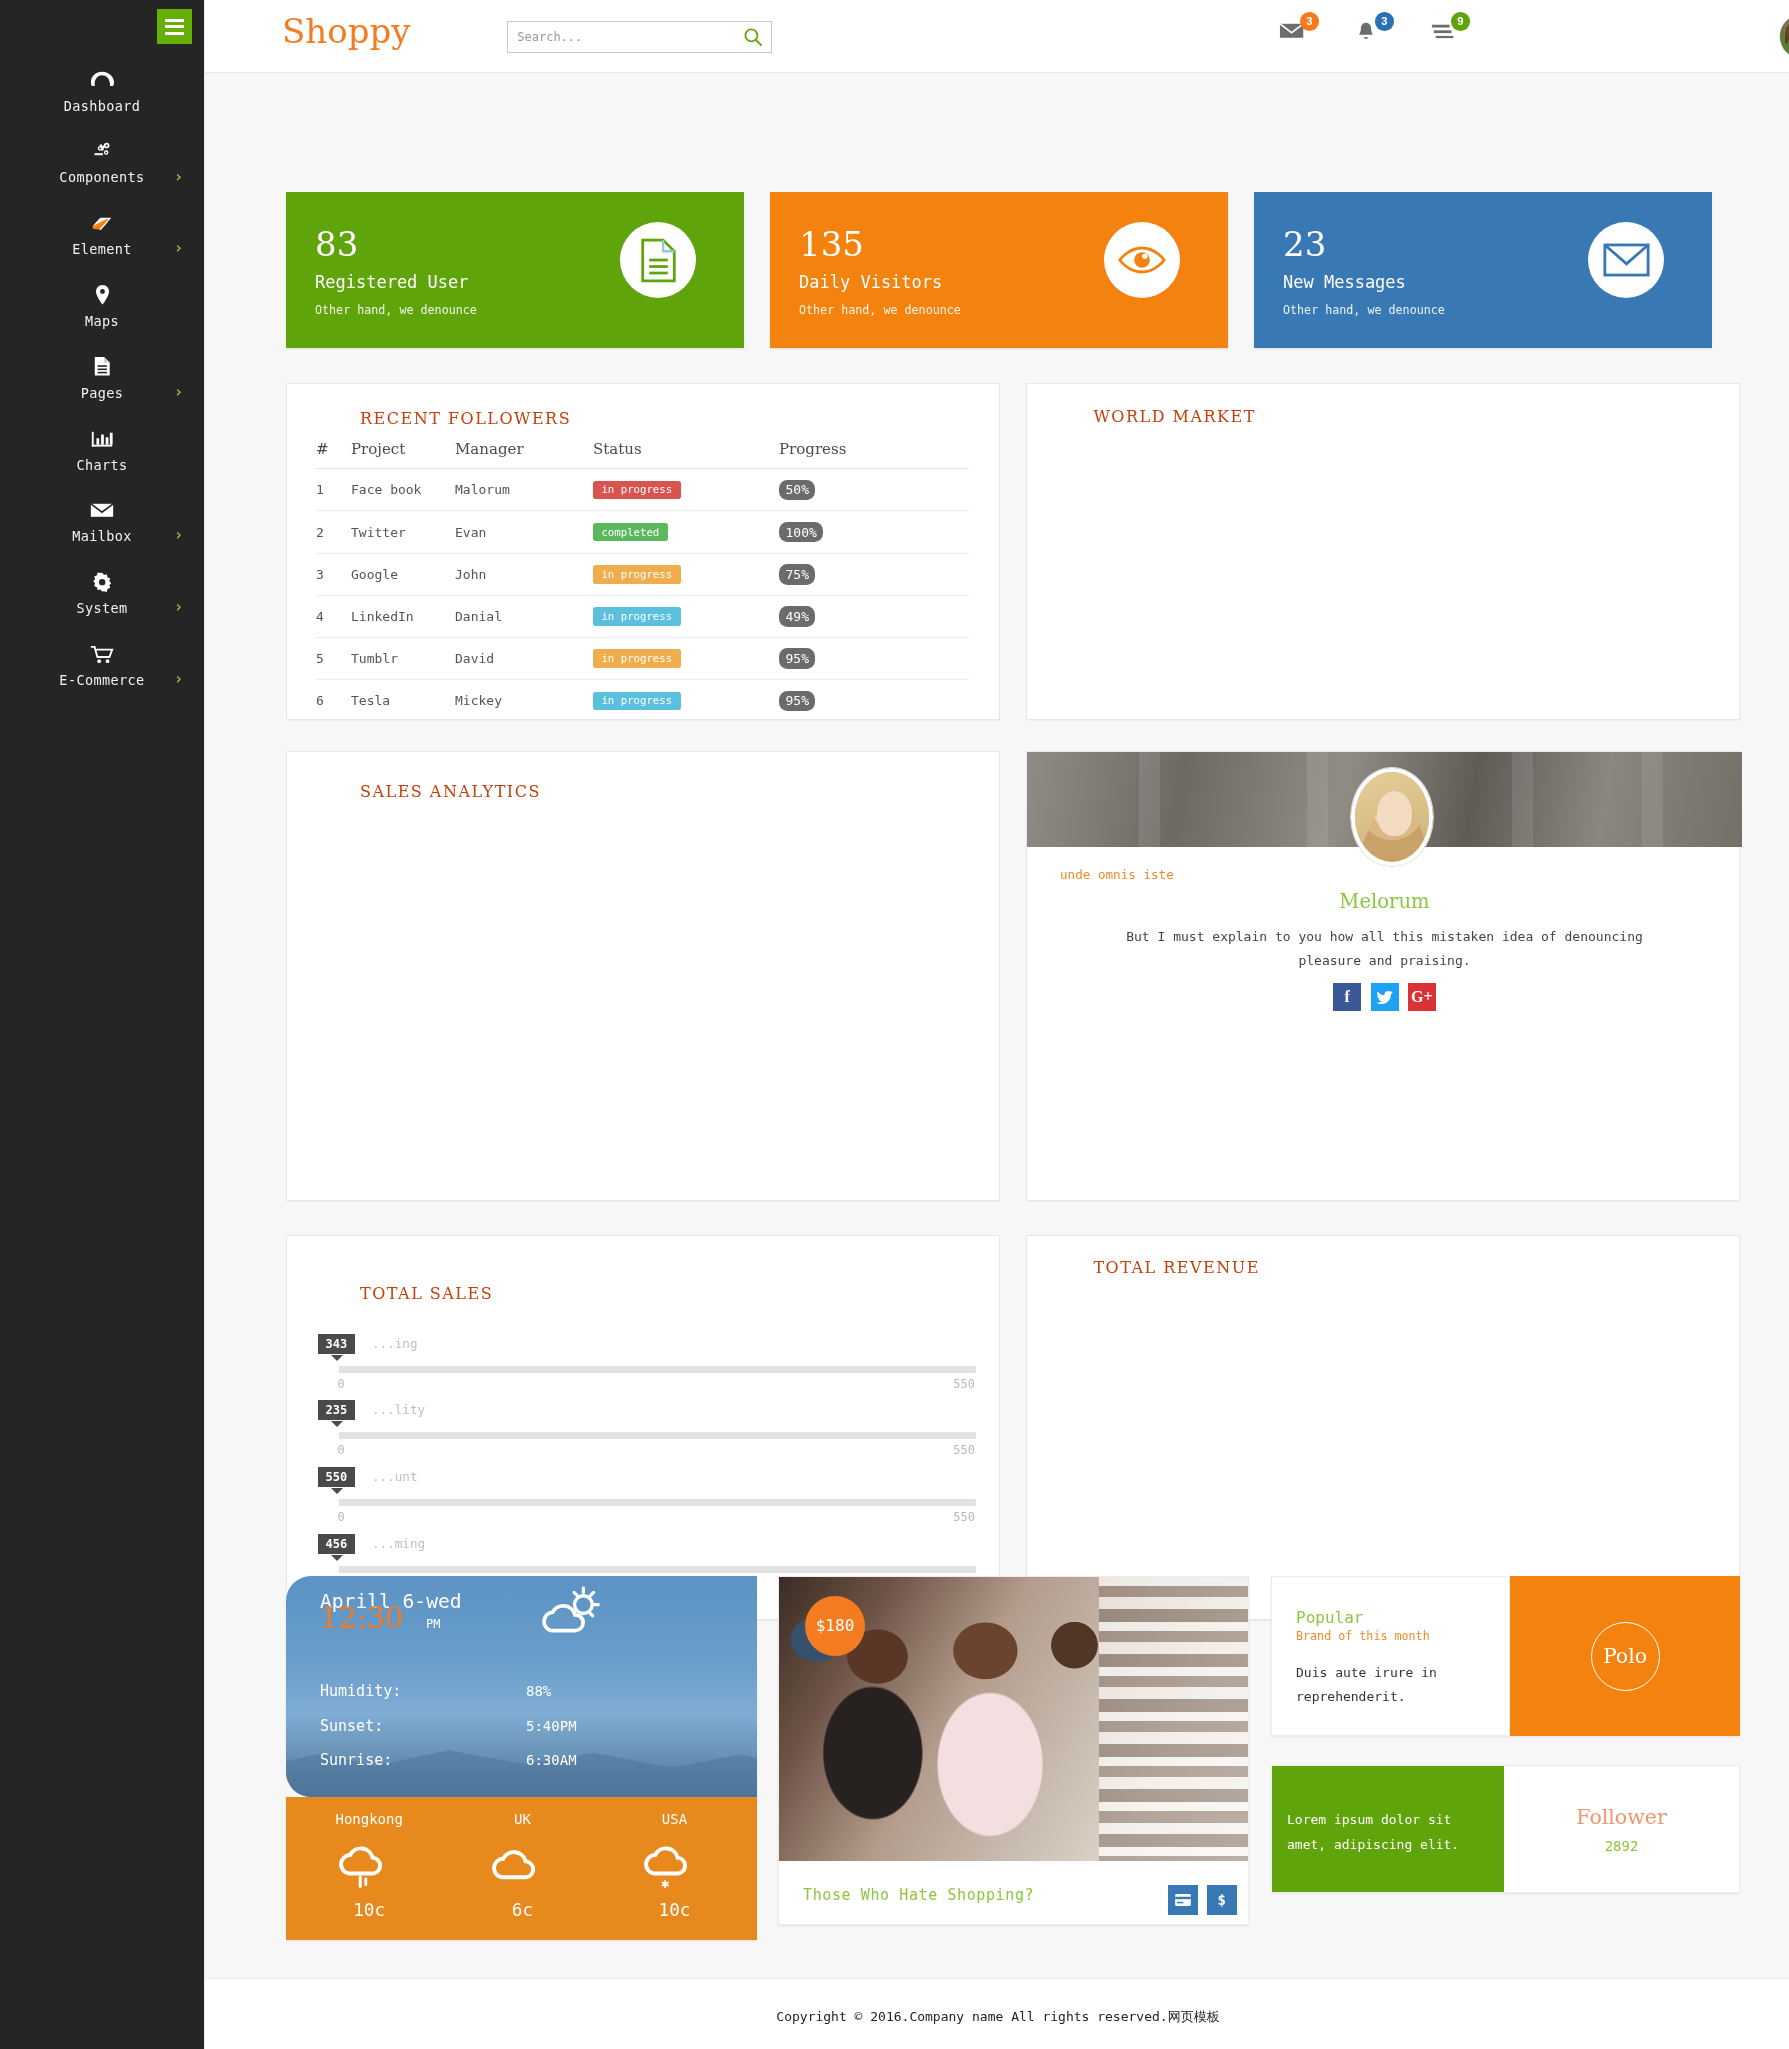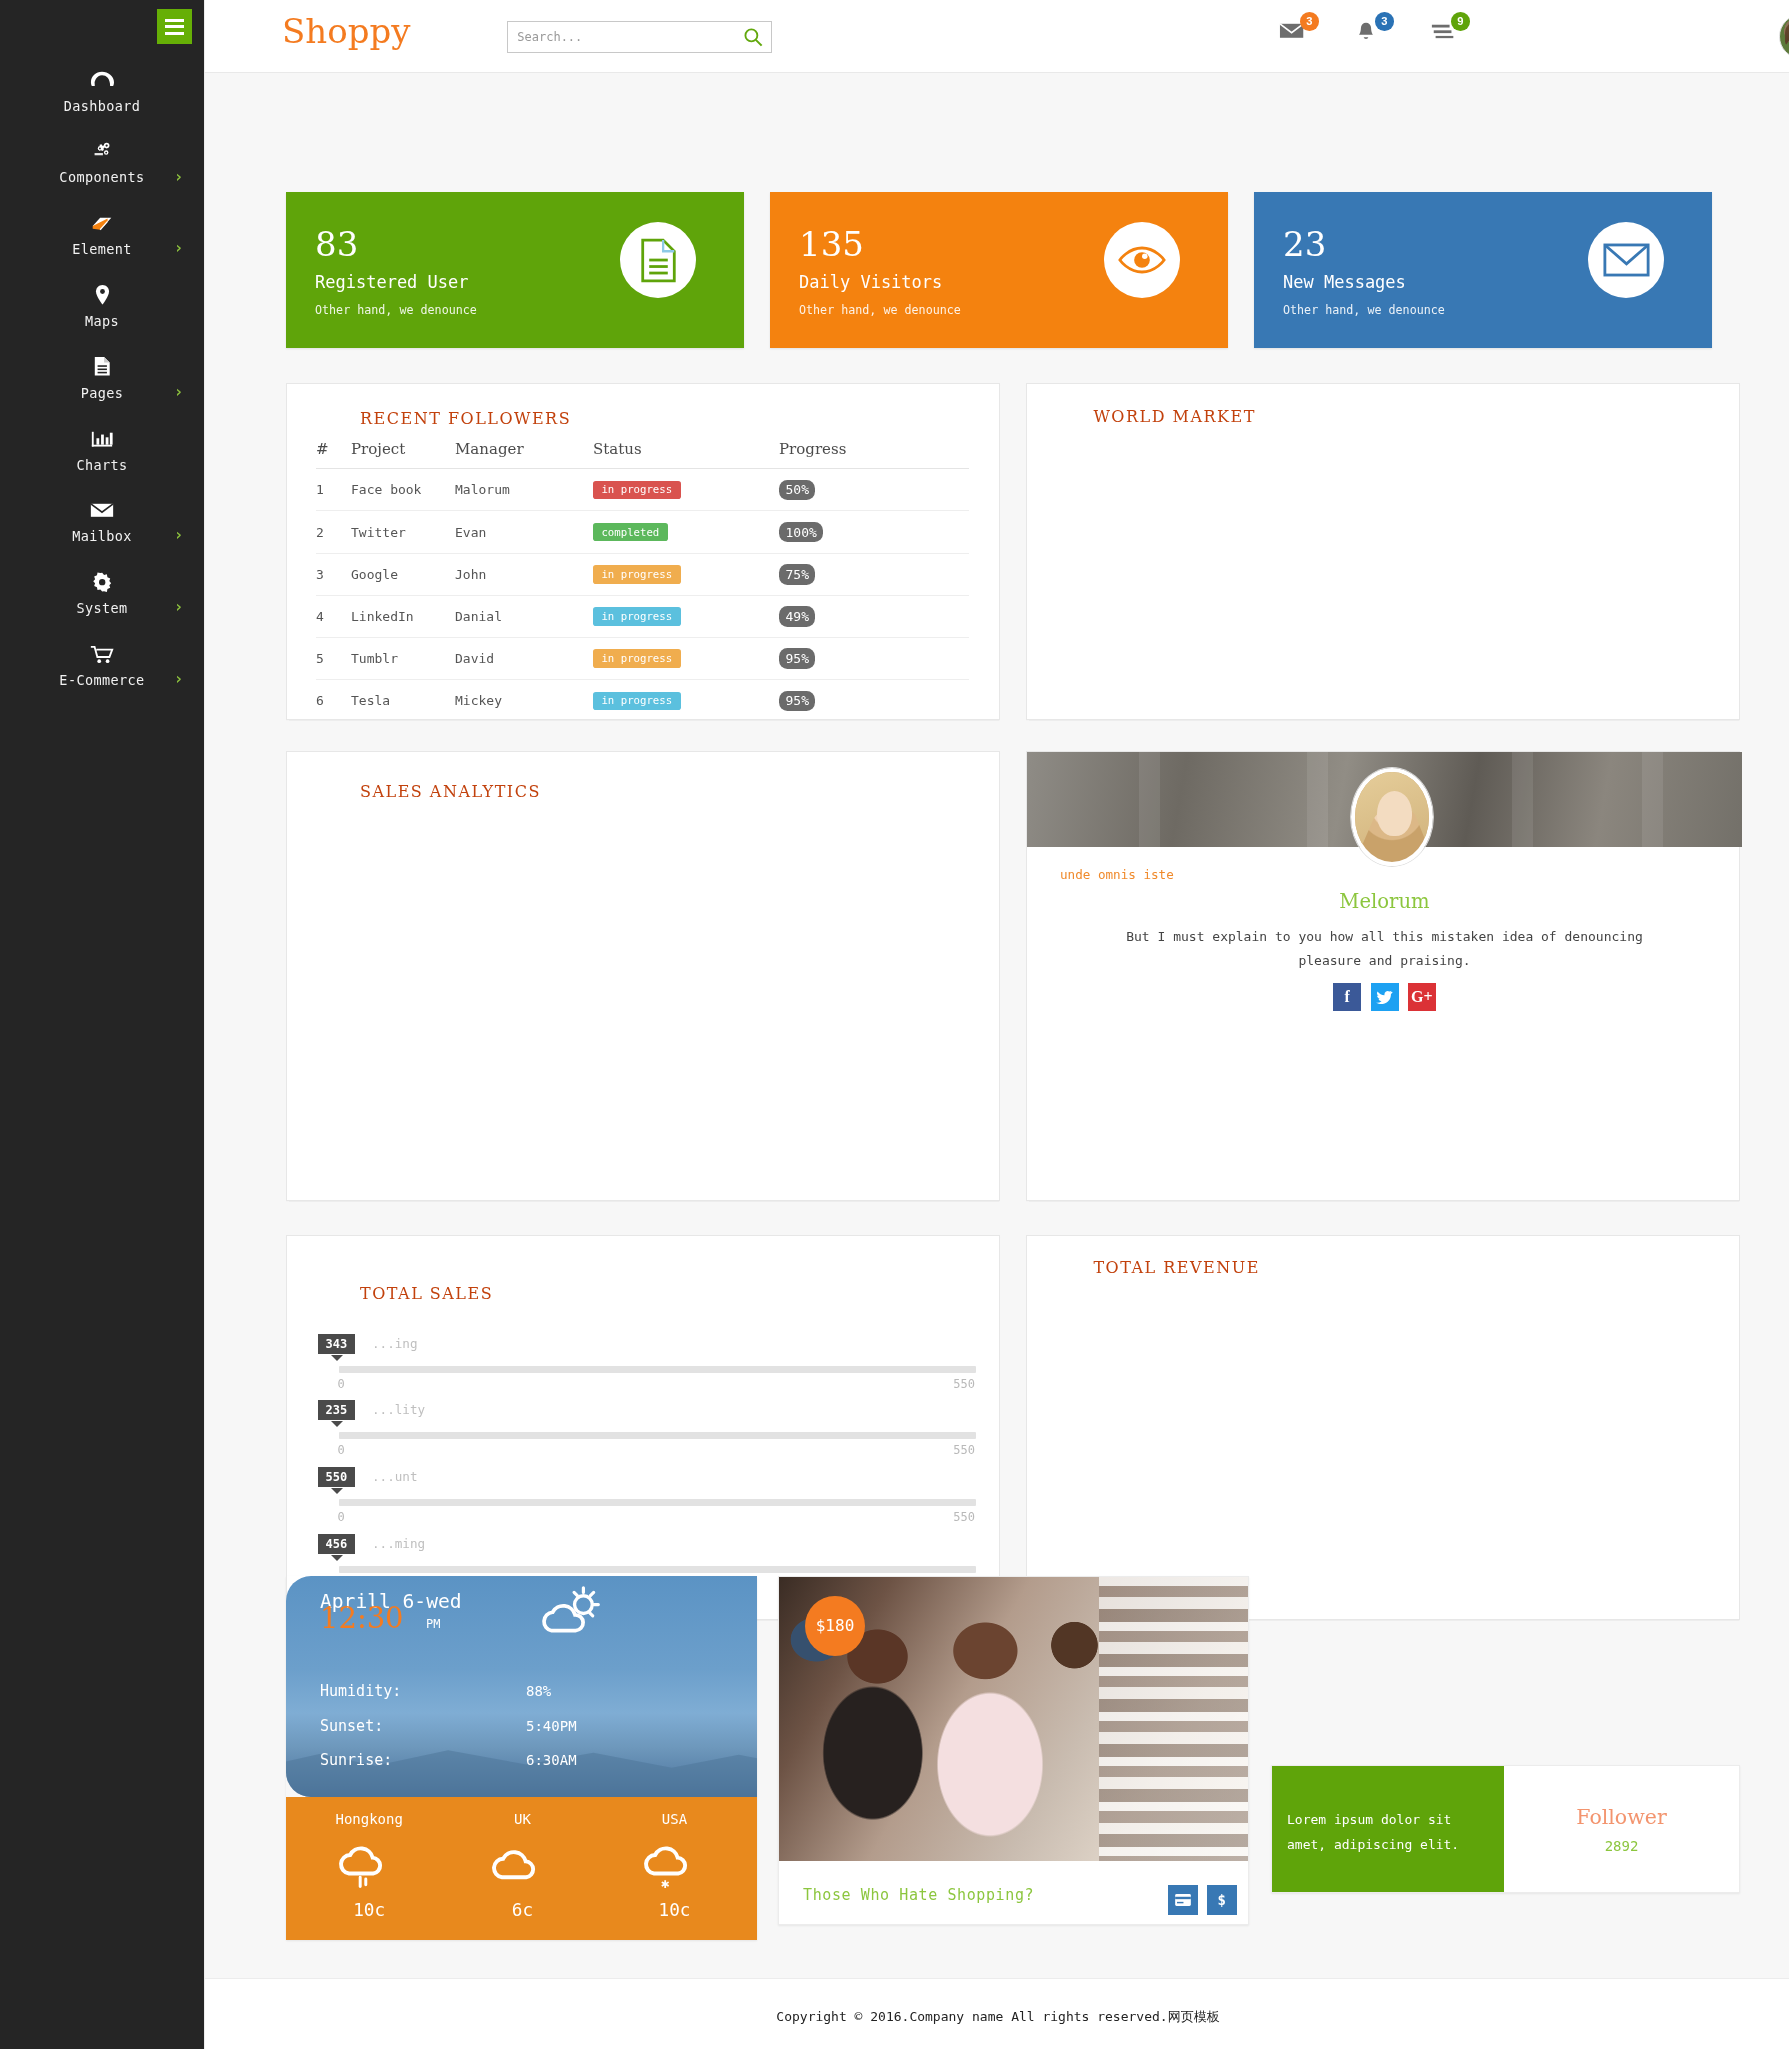--- a/index.html
+++ b/index.html
@@ -765,20 +765,30 @@
       <svg width="16" height="12" viewBox="0 0 17 13">
           <rect x="0" y="0" width="17" height="13" rx="1.5" fill="#fff"></rect>
           <rect x="0" y="3" width="17" height="2.6" fill="#3878b4"></rect>
           <rect x="2" y="8.5" width="7" height="1.6" fill="#3878b4"></rect>
         </svg>
     </span>
     <span class="pay-btn" style="right:11.2px">$</span>
     <div id="prod-caption">Those Who Hate Shopping?</div>
   </div>
 
+  <div id="popcard" style="left:1066px; top:1503px;">
+    <div id="pop-left">
+      <div id="pop-title">Popular</div>
+      <div id="pop-sub">Brand of this month</div>
+      <div id="pop-body">Duis aute irure in reprehenderit.</div>
+    </div>
+    <div id="pop-right">
+      <div id="polo-circ">Polo</div>
+    </div>
+  </div>
 
   <div id="folcard" style="left:1066px; top:1692px;">
     <div id="fol-left">
       <div id="fol-text">Lorem ipsum dolor sit amet, adipiscing elit.</div>
     </div>
     <div id="fol-title">Follower</div>
     <div id="fol-count">2892</div>
   </div>
 
 </div>

